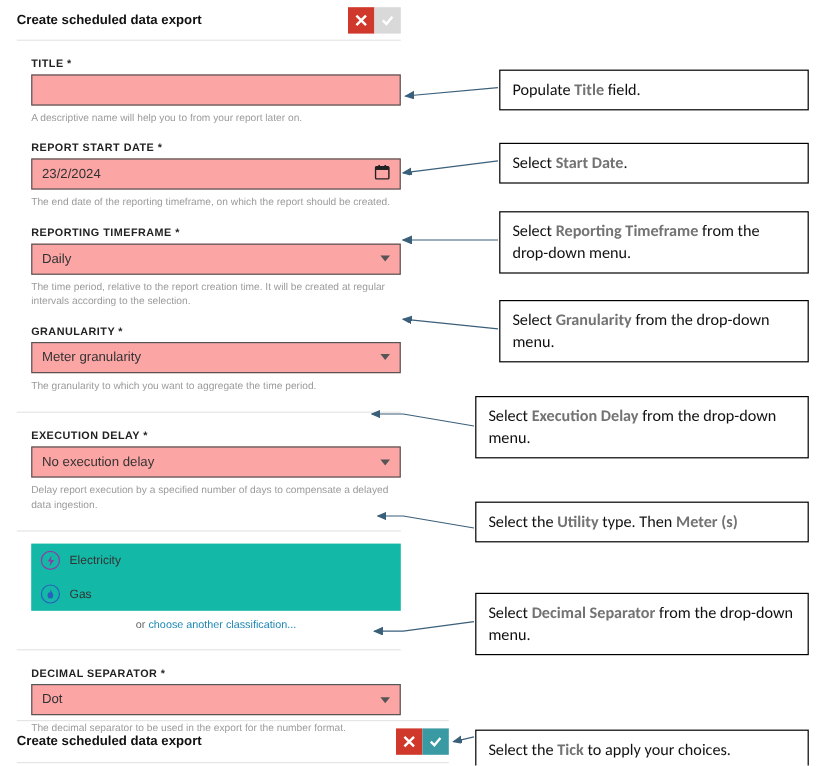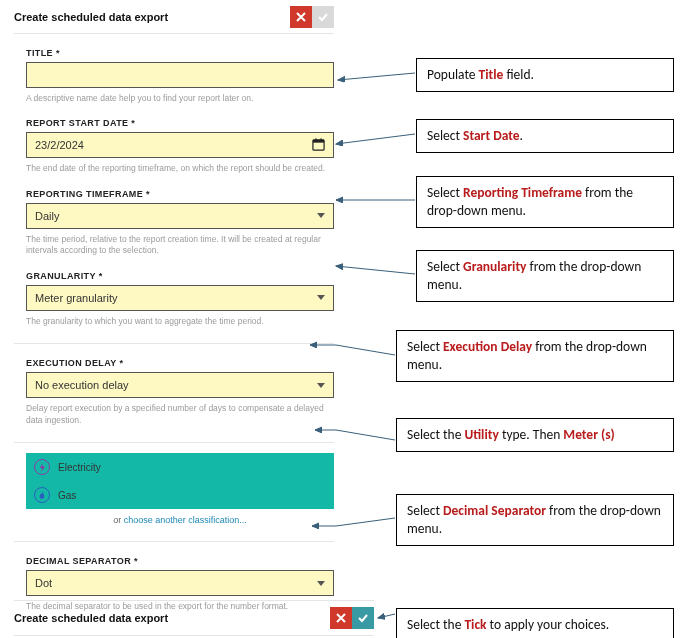--- a/index.html
+++ b/index.html
@@ -18,21 +18,21 @@
   .header-title { font-weight: 700; font-size: 11px; color: #111; }
   .btn-pair { display: flex; }
   .btn-sq { width: 22px; height: 22px; display: flex; align-items: center; justify-content: center; }
   .btn-red { background: #d0382b; }
   .btn-grey { background: #d9d9d9; }
   .btn-teal { background: #3a9aa3; }
   .btn-sq svg { width: 12px; height: 12px; }
   .section { margin-top: 14px; margin-left: 12px; }
   .lbl { font-size: 9px; font-weight: 700; letter-spacing: 0.4px; color: #222; margin-bottom: 4px; text-transform: uppercase; }
   .input, .select, .date {
-    width: 100%; height: 26px; border: 1px solid #555; background: #fef9c3;
+    width: 100%; height: 26px; border: 1px solid #555; background: #fca5a5;
     font-size: 11px; color: #333; padding: 0 8px; display: flex; align-items: center; justify-content: space-between;
   }
   .input { padding: 0 8px; }
   .helper { font-size: 8.5px; color: #9b9b9b; margin-top: 5px; line-height: 1.35; }
   .chev { width: 0; height: 0; border-left: 4px solid transparent; border-right: 4px solid transparent; border-top: 5px solid #555; }
   .cal-icon svg { width: 13px; height: 13px; }
   .divider { height: 1px; background: #e5e5e5; margin-top: 16px; }
   .utility-box { background: #14b8a6; margin-top: 8px; }
   .util-row { display: flex; align-items: center; height: 28px; padding: 0 8px; font-size: 10px; color: #333; }
   .util-icon { width: 16px; height: 16px; border: 1.5px solid; border-radius: 50%; margin-right: 8px; display:flex; align-items:center; justify-content:center; }
@@ -41,21 +41,21 @@
   .choose-link { font-size: 9px; color: #666; margin-top: 6px; text-align: center; }
   .choose-link a { color: #1e88b5; text-decoration: none; }
   
   .bottom-snippet { position: absolute; left: 14px; top: 600px; width: 360px; display:flex; align-items:center; justify-content:space-between; border-top:1px solid #e5e5e5; border-bottom:1px solid #e5e5e5; height:36px; }
   
   .callout {
     position: absolute; right: 14px; border: 1px solid #000; background: #fff;
     padding: 7px 10px; font-size: 13.5px; line-height: 1.35; color: #111;
     font-family: Calibri, Arial, sans-serif;
   }
-  .callout .kw { color: #b91c1c; font-weight: 700; }
+  .callout .kw { color: #737373; font-weight: 700; }
   .connector { position: absolute; stroke: #3a5f7a; stroke-width: 1; fill: none; }
   .sel-val { color:#333; font-size:11px; }
 </style>
 </head>
 <body>
 <div class="canvas">
 
 <div class="form-col">
 
   <div class="header-row">
@@ -70,21 +70,21 @@
         <svg viewBox="0 0 12 12">
               <path d="M2 6 L5 9 L10 3" stroke="#fff" stroke-width="2" fill="none"></path>
             </svg>
       </div>
     </div>
   </div>
 
   <div class="section">
     <div class="lbl">TITLE *</div>
     <input class="input" value="" style="">
-    <div class="helper">A descriptive name date help you to find your report later on.</div>
+    <div class="helper">A descriptive name will help you to from your report later on.</div>
   </div>
 
   <div class="section">
     <div class="lbl">REPORT START DATE *</div>
     <div class="date">
       <span class="sel-val">23/2/2024</span>
       <span class="cal-icon">
         <svg viewBox="0 0 14 14">
               <rect x="1" y="2" width="12" height="11" rx="1" fill="none" stroke="#222" stroke-width="1.3"></rect>
               <rect x="1" y="2" width="12" height="3" fill="#222"></rect>

